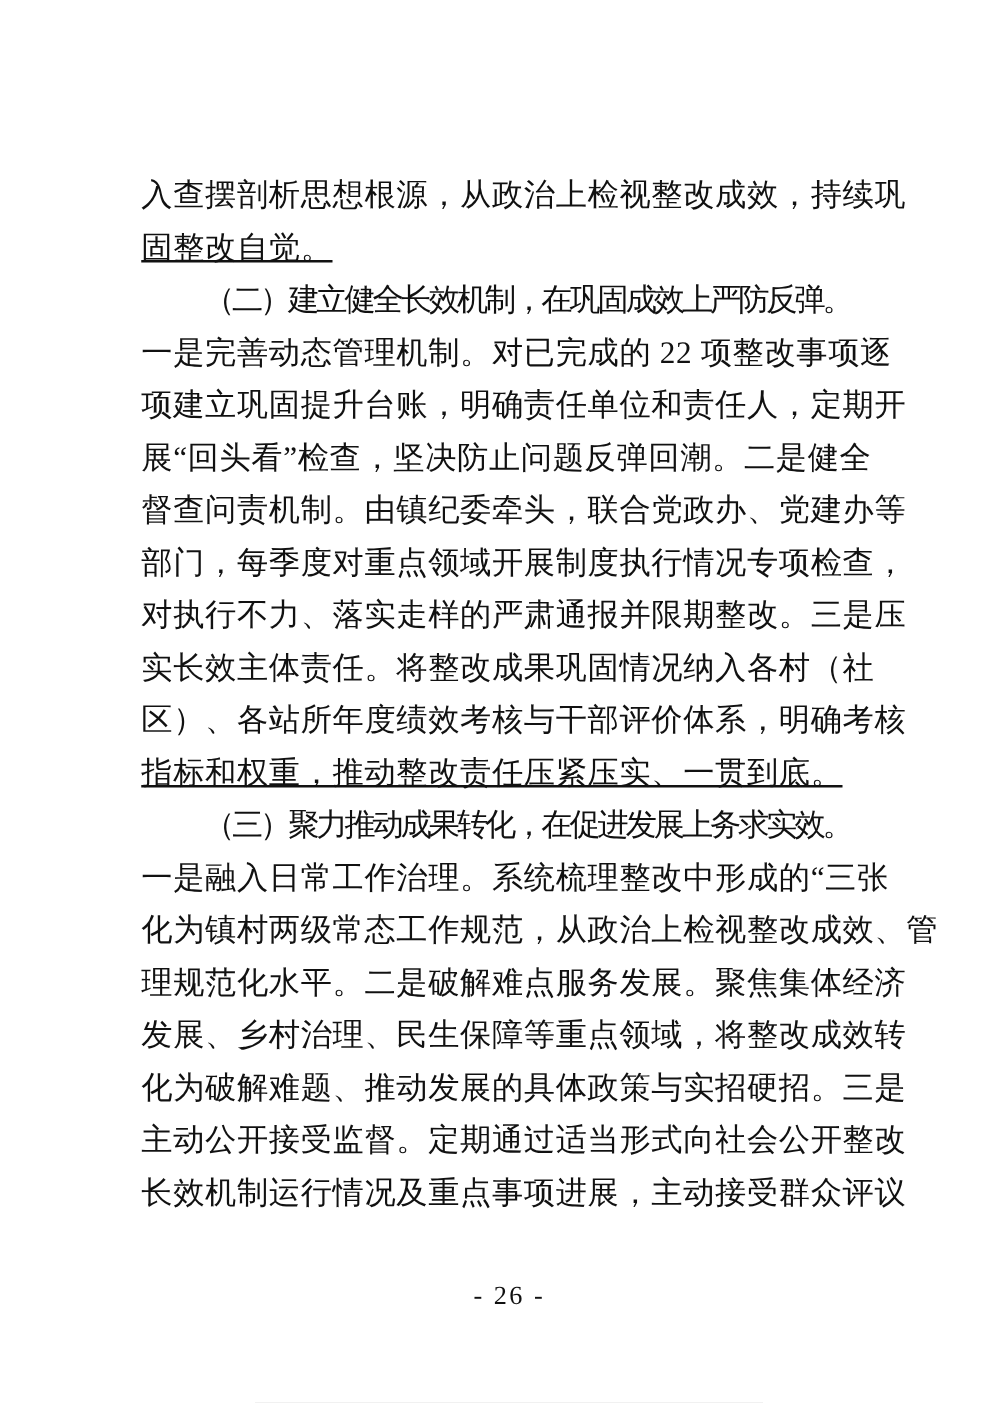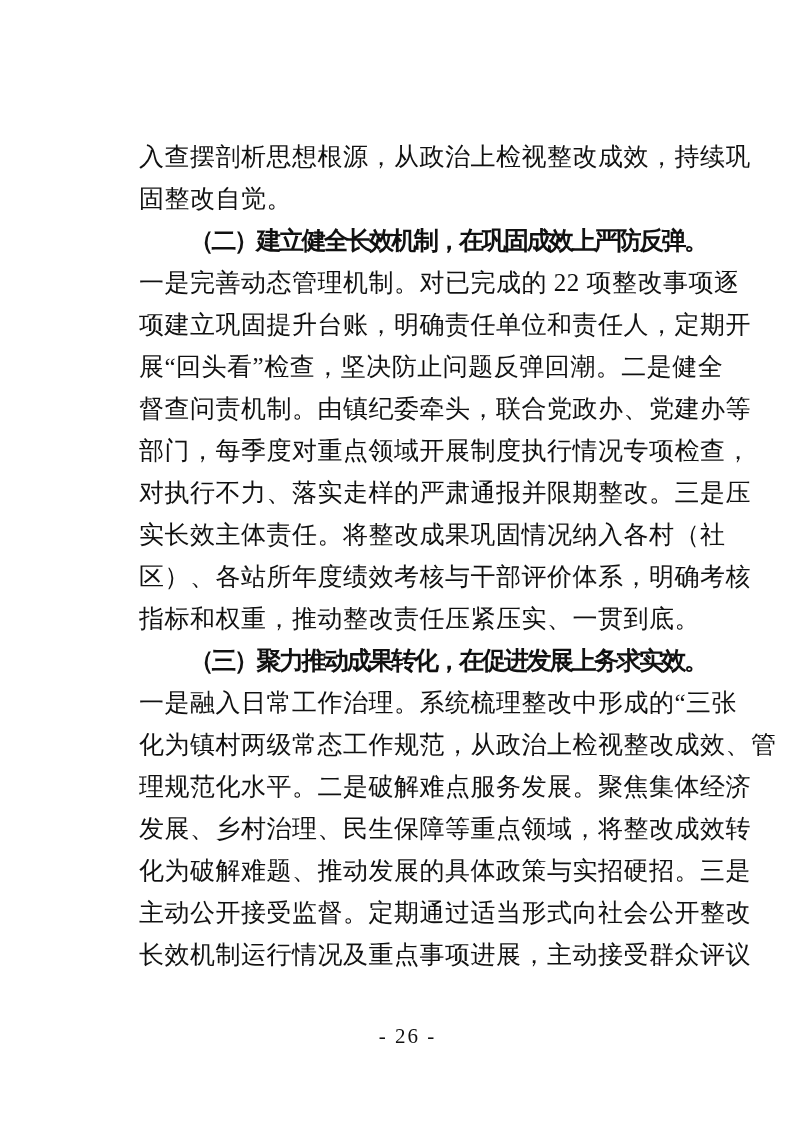--- a/index.html
+++ b/index.html
@@ -24,30 +24,30 @@
     width: 567px;
   }
   .line {
     height: 42px;
     line-height: 42px;
     font-size: 25px;
     letter-spacing: 0.5px;
     white-space: nowrap;
     text-align: justify;
     text-align-last: justify;
-    margin-left: 26px;
     -moz-text-align-last: justify;
   }
   .line.para-end {
     text-align: left;
     text-align-last: left;
+    text-decoration: underline;
     -moz-text-align-last: left;
   }
   .line.heading {
-    font-weight: bold;
+    font-weight: normal;
     text-indent: 50px;
     letter-spacing: -2.5px;
   }
   .footer {
     position: absolute;
     left: 0;
     top: 1024px;
     width: 100%;
     text-align: center;
     font-size: 21px;

